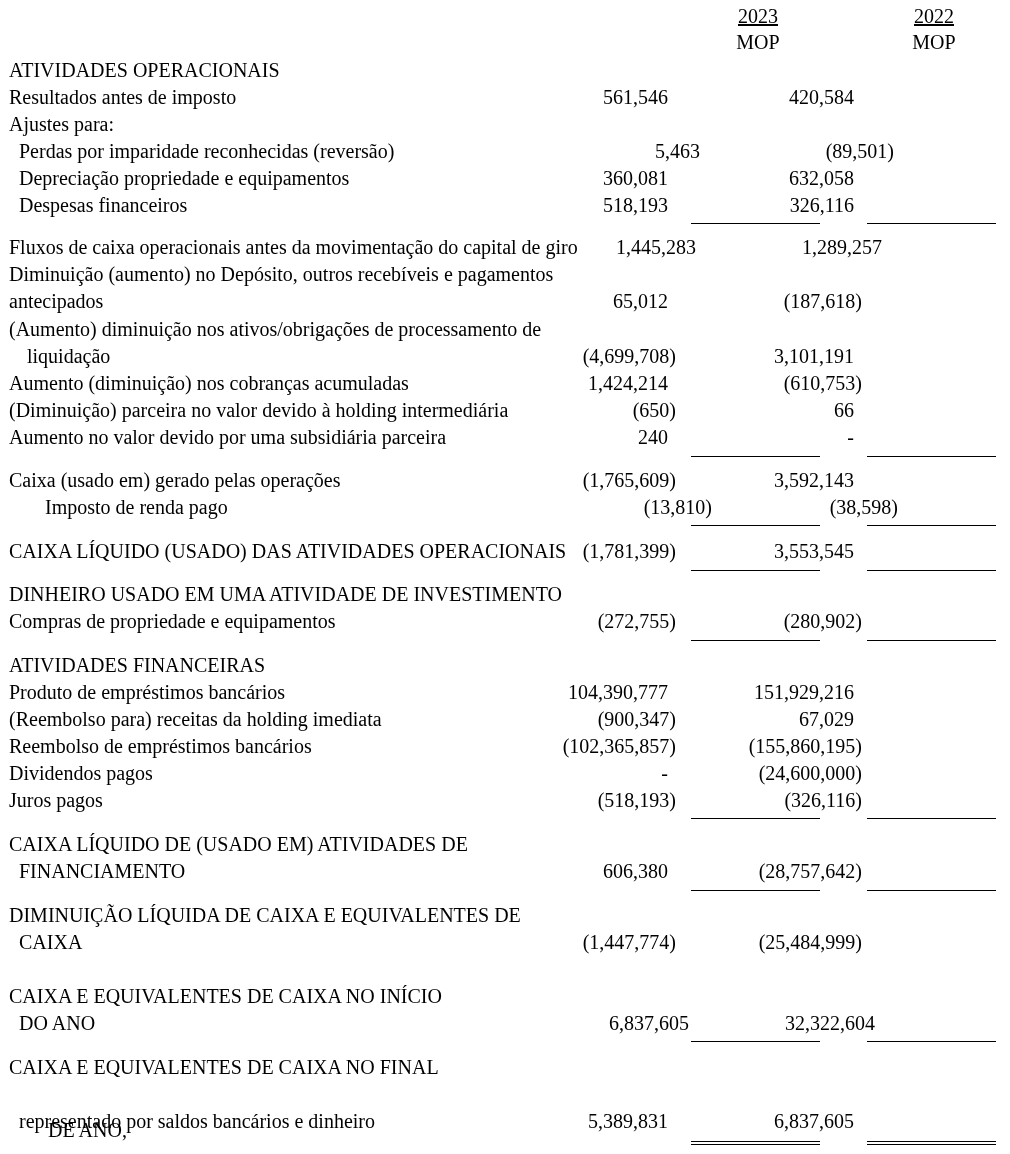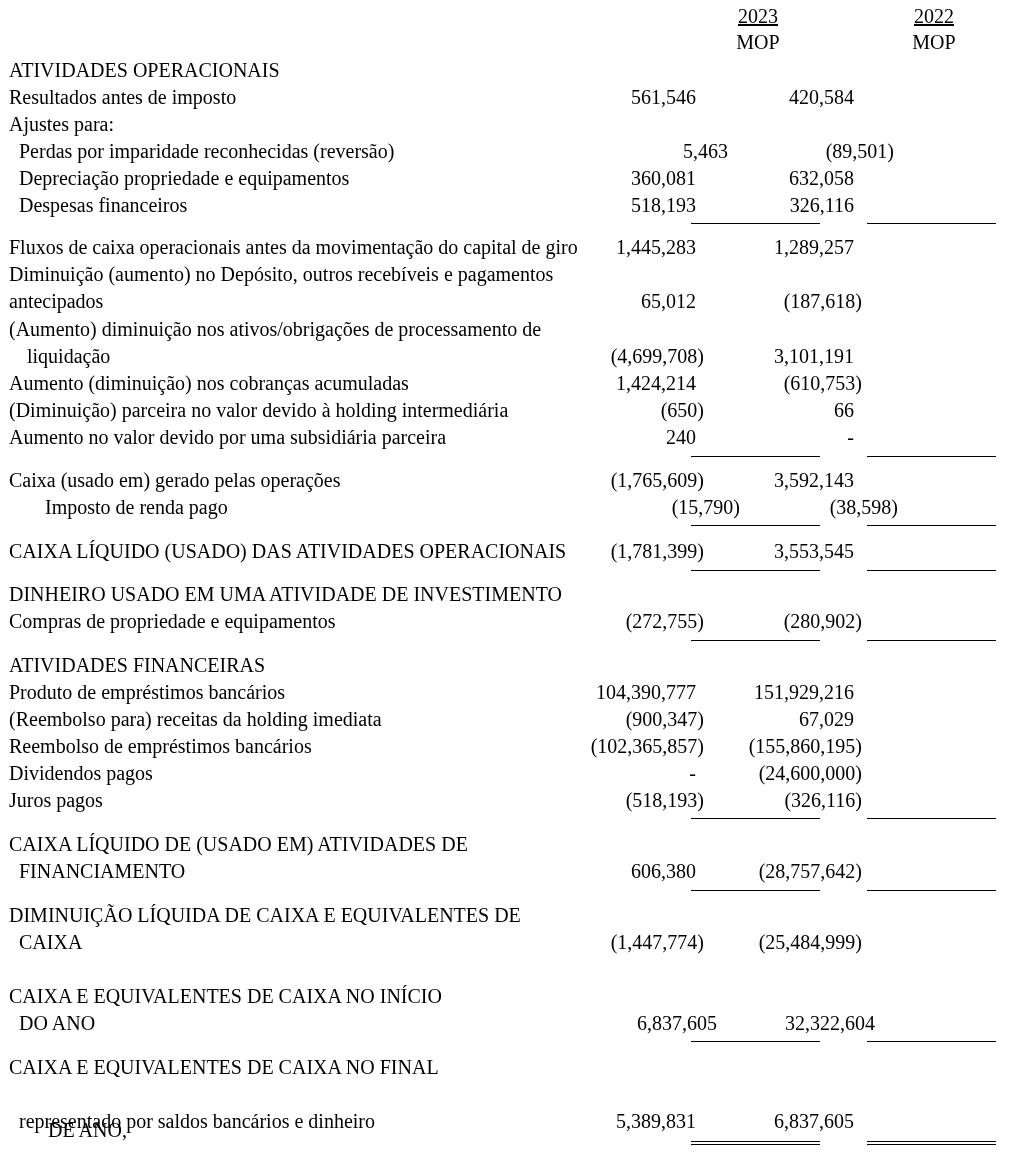--- a/index.html
+++ b/index.html
@@ -5,21 +5,21 @@
   html, body { margin: 0; padding: 0; background: #ffffff; }
   body {
     width: 1010px; height: 1154px; position: relative; overflow: hidden;
     font-family: "Liberation Serif", "DejaVu Serif", serif;
     font-size: 20px; color: #000;
   }
   .row { position: absolute; left: 0; width: 868px; height: 27px; line-height: 27px; }
   .label { position: absolute; left: 9px; white-space: nowrap; }
   .label.ind1 { left: 19px; }
   .num { position: absolute; white-space: nowrap; text-align: right; }
-  .c23 { right: 172px; }   
+  .c23 { right: 200px; }   
   .c22 { right: 14px; }    
   .num.neg { margin-right: -8px; }
   .hdr { position: absolute; text-align: center; width: 80px; line-height: 27px; }
   .hdr.u { text-decoration: underline; }
   .rule { position: absolute; height: 0; border-top: 1px solid #000; }
   .rule.r23 { left: 691px; width: 129px; }
   .rule.r22 { left: 867px; width: 129px; }
   .rule.dbl { border-top: 1px solid #000; border-bottom: 1px solid #000; height: 2px; }
 </style>
 </head>
@@ -52,21 +52,21 @@
       <div class="row" style="top: 165px;">
         <span class="label ind1">Depreciação propriedade e equipamentos</span>
         <span class="num c23">360,081</span>
         <span class="num c22">632,058</span>
       </div>
       <div class="row" style="top: 192px;">
         <span class="label ind1">Despesas financeiros</span>
         <span class="num c23">518,193</span>
         <span class="num c22">326,116</span>
       </div>
-      <div class="row" style="top: 234px;">
+      <div class="row" style="top: 234px; padding-left: 28px;">
         <span class="label">Fluxos de caixa operacionais antes da movimentação do capital de giro</span>
         <span class="num c23">1,445,283</span>
         <span class="num c22">1,289,257</span>
       </div>
       <div class="row" style="top: 261px;">
         <span class="label">Diminuição (aumento) no Depósito, outros recebíveis e pagamentos</span>
       </div>
       <div class="row" style="top: 288px;">
         <span class="label">antecipados</span>
         <span class="num c23">65,012</span>
@@ -95,21 +95,21 @@
         <span class="num c23">240</span>
         <span class="num c22">-</span>
       </div>
       <div class="row" style="top: 467px;">
         <span class="label">Caixa (usado em) gerado pelas operações</span>
         <span class="num c23 neg">(1,765,609)</span>
         <span class="num c22">3,592,143</span>
       </div>
       <div class="row" style="top: 494px; margin-left: 36px;">
         <span class="label">Imposto de renda pago</span>
-        <span class="num c23 neg">(15,790)</span>
+        <span class="num c23 neg">(13,810)</span>
         <span class="num c22 neg">(38,598)</span>
       </div>
       <div class="row" style="top: 538px;">
         <span class="label">CAIXA LÍQUIDO (USADO) DAS ATIVIDADES OPERACIONAIS</span>
         <span class="num c23 neg">(1,781,399)</span>
         <span class="num c22">3,553,545</span>
       </div>
       <div class="row" style="top: 581px;">
         <span class="label">DINHEIRO USADO EM UMA ATIVIDADE DE INVESTIMENTO</span>
       </div>

